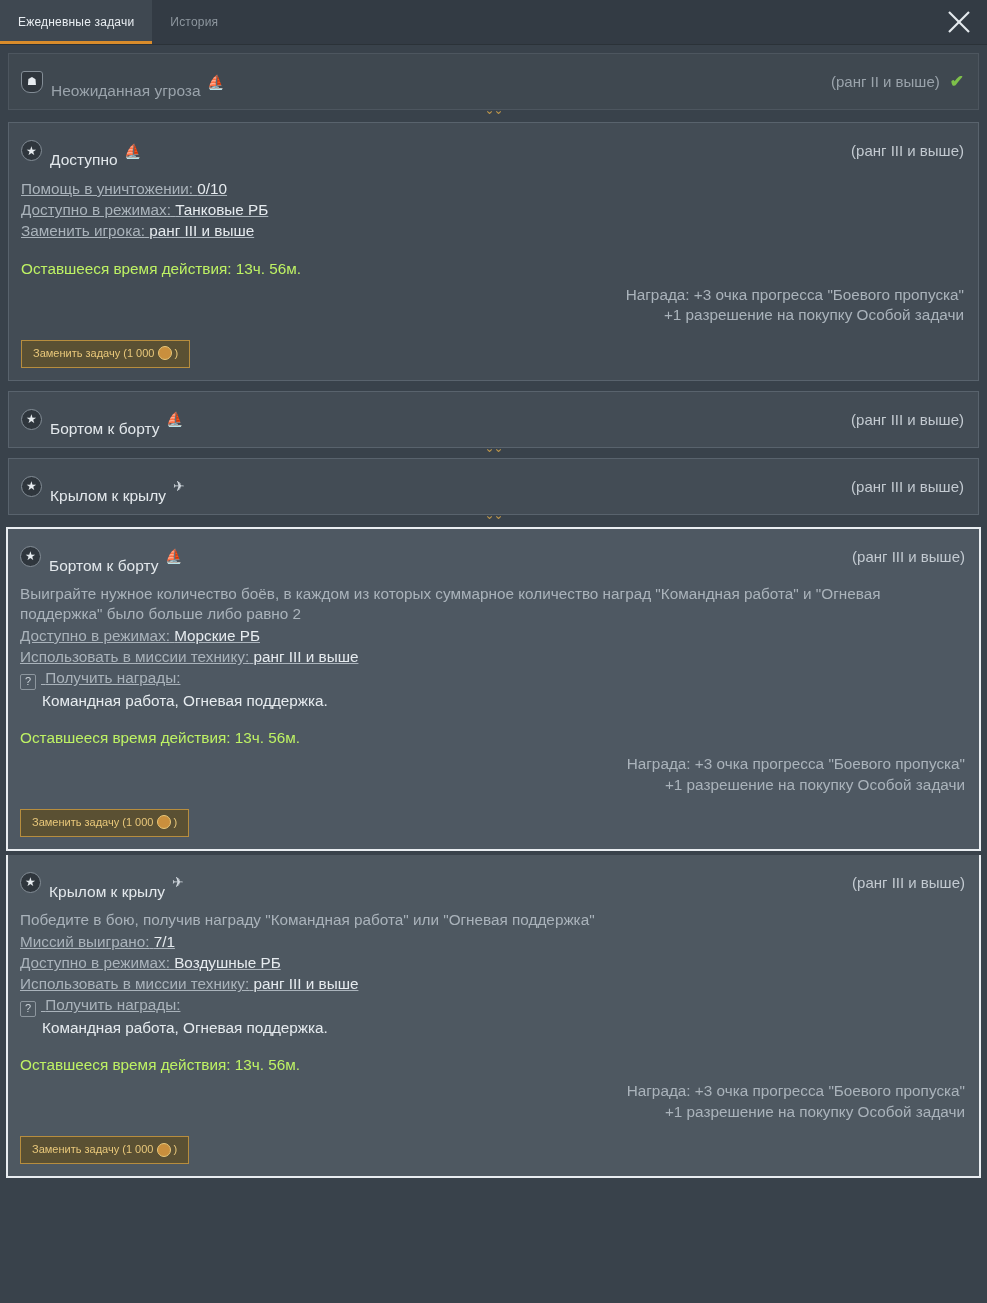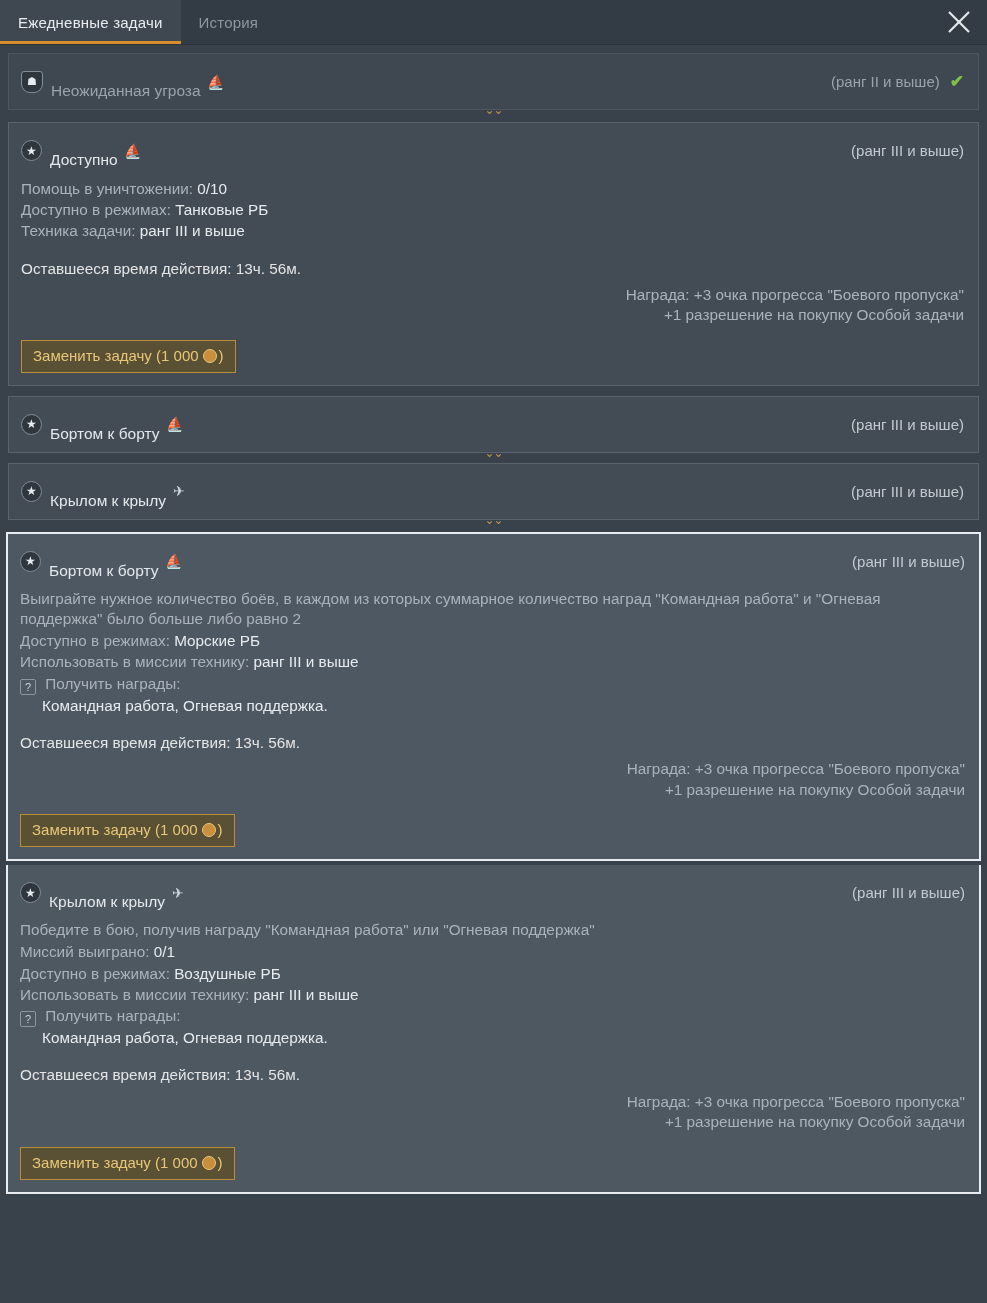--- a/index.html
+++ b/index.html
@@ -27,21 +27,21 @@
     display: flex;
     align-items: stretch;
     position: relative;
     border-bottom: 1px solid #2b3238;
     flex: 0 0 45px;
   }
   .tab {
     padding: 0 18px;
     display: flex;
     align-items: center;
-    font-size: 15px;
+    font-size: 12px;
     color: #8d969e;
     letter-spacing: .2px;
     cursor: pointer;
     position: relative;
   }
   .tab.active {
     color: #e8edf1;
     background: #3f4851;
   }
   .tab.active:after {
@@ -167,52 +167,52 @@
     opacity: .95;
   }
 
   
   .card-body {
     padding: 0 14px 12px 12px;
     font-size: 15.3px;
     line-height: 1.32;
   }
   .desc { color: #aab3bb; margin-bottom: 2px; }
-  .kv { color: #aab3bb; margin-top: 1px; }
+  .kv { color: #aab3bb; margin-top: 1px; text-decoration: underline; }
   .kv b { color: #e6ebef; font-weight: normal; }
   .sub { color: #e6ebef; padding-left: 22px; margin-top: 1px; }
   .qmark {
     display: inline-flex;
     align-items: center;
     justify-content: center;
     width: 16px; height: 16px;
     border: 1px solid #8d969e;
     border-radius: 2px;
     font-size: 11px;
     color: #cbd2d8;
     margin-right: 5px;
     vertical-align: -2px;
   }
-  .timeline { color: #e5e5e5; margin-top: 17px; }
+  .timeline { color: #bef264; margin-top: 17px; }
   .reward {
     text-align: right;
     color: #aab3bb;
     margin-top: 6px;
     line-height: 1.35;
   }
   .reward .r2 { }
   .replace-btn {
     margin-top: 14px;
     display: inline-flex;
     align-items: center;
     gap: 2px;
     background: #5a5033;
     border: 1px solid #b78d3e;
     color: #e8c77a;
-    font-size: 15px;
+    font-size: 11px;
     padding: 5px 11px 6px 11px;
     cursor: pointer;
     white-space: nowrap;
   }
   .coin {
     display: inline-block;
     width: 14px; height: 14px;
     border-radius: 50%;
     background: #c98f3d;
     border: 1px solid #e8c77a;
@@ -267,21 +267,21 @@
       <div class="card-body">
         <div class="kv">
           <span>Помощь в уничтожении:</span>
           <b>0/10</b>
         </div>
         <div class="kv">
           <span>Доступно в режимах:</span>
           <b>Танковые РБ</b>
         </div>
         <div class="kv">
-          <span>Техника задачи:</span>
+          <span>Заменить игрока:</span>
           <b>ранг III и выше</b>
         </div>
         <div class="timeline">Оставшееся время действия: 13ч. 56м.</div>
         <div class="reward">
           <div>Награда: +3 очка прогресса "Боевого пропуска"</div>
           <div class="r2">+1 разрешение на покупку Особой задачи</div>
         </div>
         <div class="replace-btn">
           <span>Заменить задачу (1 000</span>
           <span class="coin"></span>
@@ -357,21 +357,21 @@
             <span>★</span>
           </span>
         <span class="title">Крылом к крылу</span>
         <span class="vehicle-icon">✈</span>
         <span class="rank">(ранг III и выше)</span>
       </div>
       <div class="card-body">
         <div class="desc">Победите в бою, получив награду "Командная работа" или "Огневая поддержка"</div>
         <div class="kv">
           <span>Миссий выиграно:</span>
-          <b>0/1</b>
+          <b>7/1</b>
         </div>
         <div class="kv">
           <span>Доступно в режимах:</span>
           <b>Воздушные РБ</b>
         </div>
         <div class="kv">
           <span>Использовать в миссии технику:</span>
           <b>ранг III и выше</b>
         </div>
         <div class="kv">

